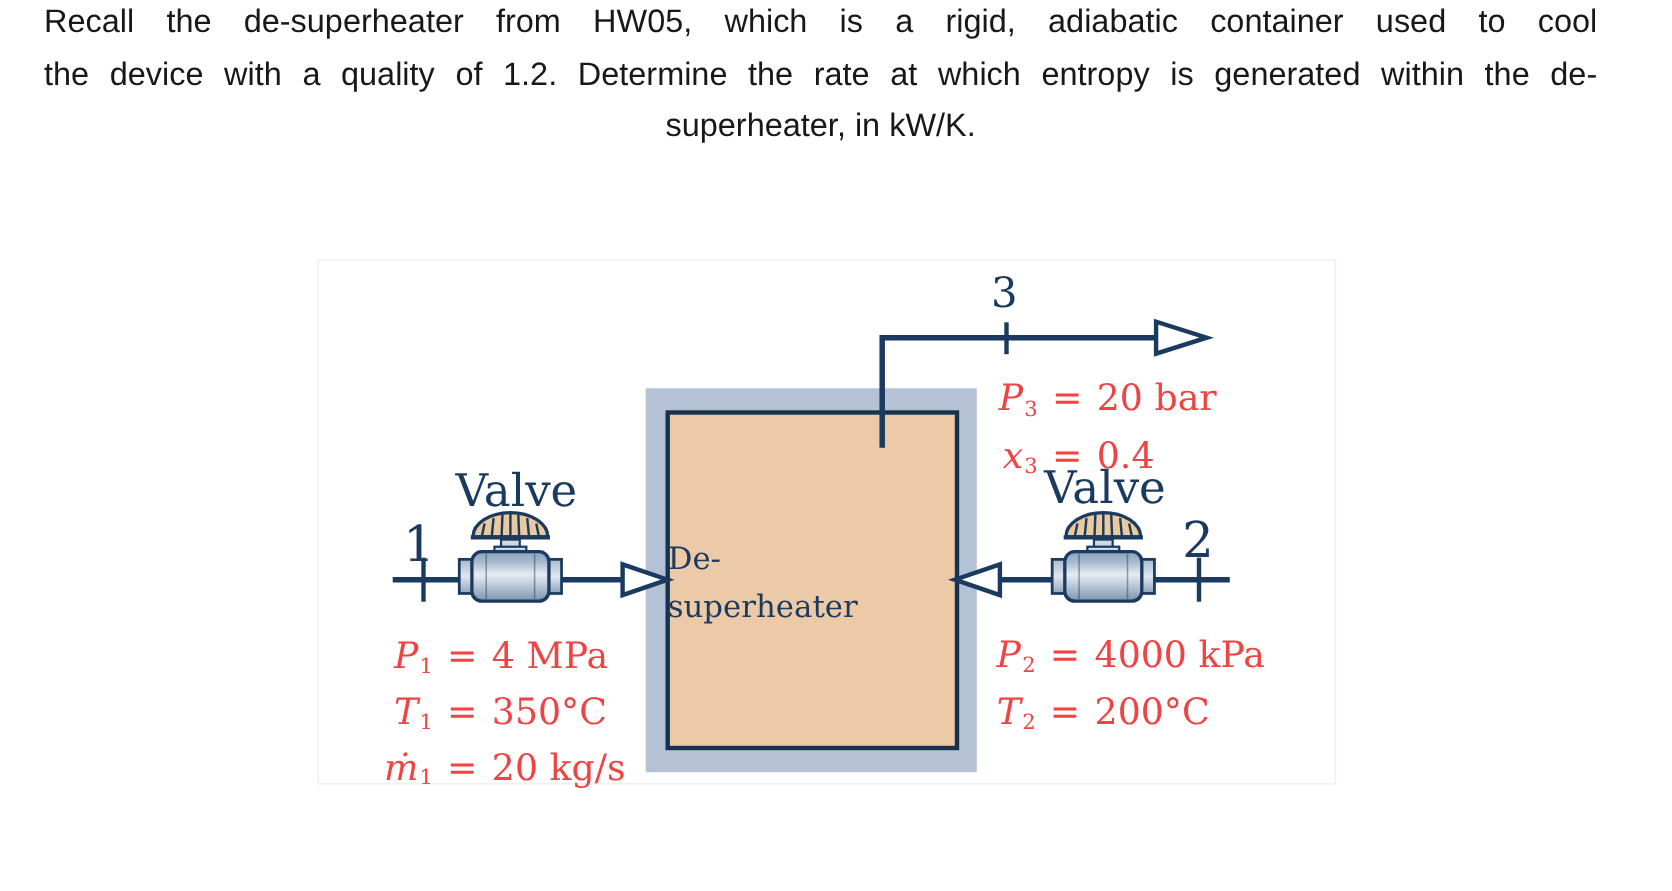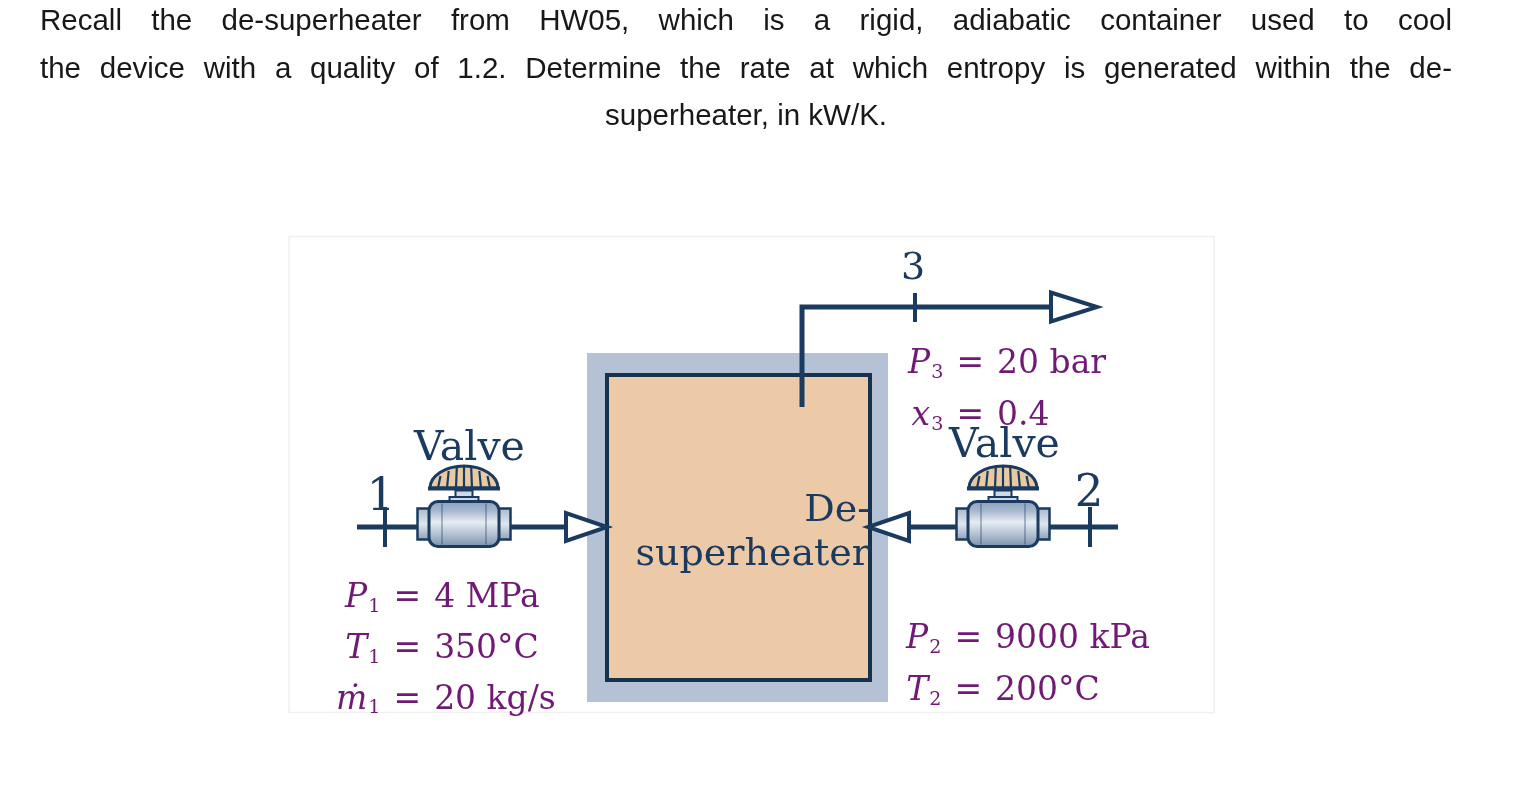--- a/index.html
+++ b/index.html
@@ -12,41 +12,41 @@
              font-size:29.5px; line-height:47.6px; color:#181818; }
   .pline  { text-align:justify; text-align-last:justify; }
   .pline.last { text-align:center; text-align-last:auto; }
 
   
   .fig-svg { position:absolute; left:0; top:0; width:1520px; height:810px; }
 
   .serifnavy { font-family:"DejaVu Serif","Liberation Serif",serif; color:#1a3a5f; }
 
   .vessel-label { position:absolute; left:607px; top:486px; width:263px;
-                  text-align:right; font-size:38px; line-height:44px; }
+                  text-align:left; font-size:28px; line-height:44px; }
   .valve-caption { position:absolute; width:104px; text-align:center;
                    font-size:41px; line-height:34px; }
   .valve-caption.left  { left:414px; top:429px; }
   .valve-caption.right { left:949px; top:426px; }
 
   .stream-num { position:absolute; width:34px; text-align:center; line-height:1; }
   .stream-num.n1 { left:364px; top:472px; font-size:45px; }
   .stream-num.n2 { left:1072px; top:468px; font-size:45px; }
   .stream-num.n3 { left:896px; top:247px; font-size:38px; }
 
   .props { position:absolute; display:grid; grid-template-columns:auto auto auto;
-           font-family:"DejaVu Serif","Liberation Serif",serif; color:#701a75;
+           font-family:"DejaVu Serif","Liberation Serif",serif; color:#ef4444;
            font-size:33px; align-items:baseline; }
   .props .pvar { justify-self:end; font-style:italic; }
   .props .peq  { margin:0 13px; font-style:normal; }
   .props .pval { justify-self:start; white-space:nowrap; }
   .props sub { font-size:0.58em; vertical-align:-0.25em; font-style:normal; margin-left:1px; }
   .props.s3 { left:908px; top:341px; line-height:42px; }
-  .props.s1 { left:336px; top:575px; line-height:41px; }
-  .props.s2 { left:906px; top:574px; line-height:42px;margin-top:42px; }
+  .props.s1 { left:349px; top:575px; line-height:41px; }
+  .props.s2 { left:906px; top:574px; line-height:42px; }
 </style>
 </head>
 <body>
 
 <div class="page">
 
   <div class="problem">
     <div class="pline">Recall the de-superheater from HW05, which is a rigid, adiabatic container used to cool</div>
     <div class="pline">the device with a quality of 1.2. Determine the rate at which entropy is generated within the de-</div>
     <div class="pline last">superheater, in kW/K.</div>
@@ -144,20 +144,20 @@
     <span class="pval">350°C</span>
 
     <span class="pvar"><i>ṁ</i><sub>1</sub></span>
     <span class="peq">=</span>
     <span class="pval">20 kg/s</span>
   </div>
 
   <div class="props s2">
     <span class="pvar"><i>P</i><sub>2</sub></span>
     <span class="peq">=</span>
-    <span class="pval">9000 kPa</span>
+    <span class="pval">4000 kPa</span>
 
     <span class="pvar"><i>T</i><sub>2</sub></span>
     <span class="peq">=</span>
     <span class="pval">200°C</span>
   </div>
 
 </div>
 
 </body></html>

